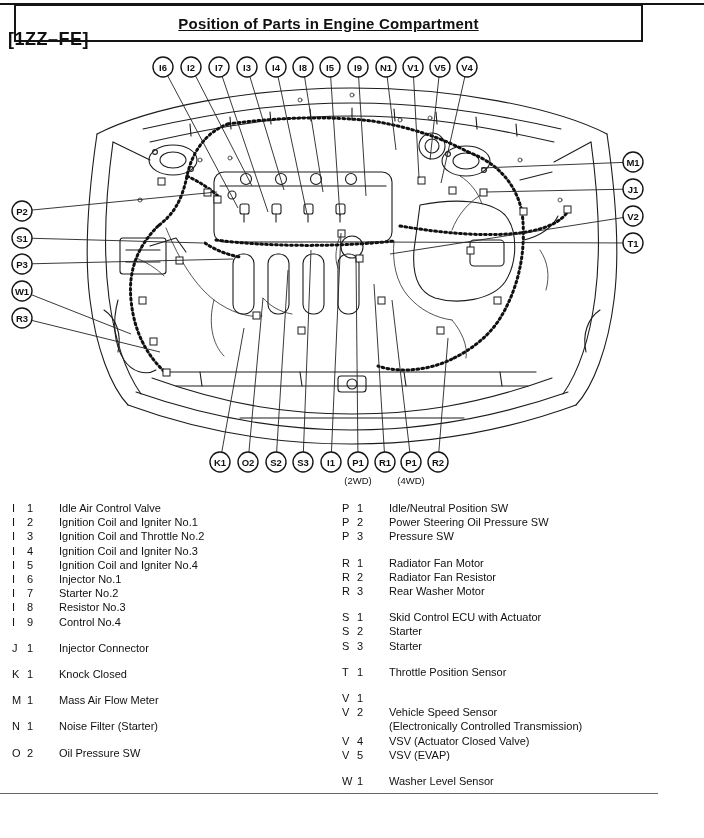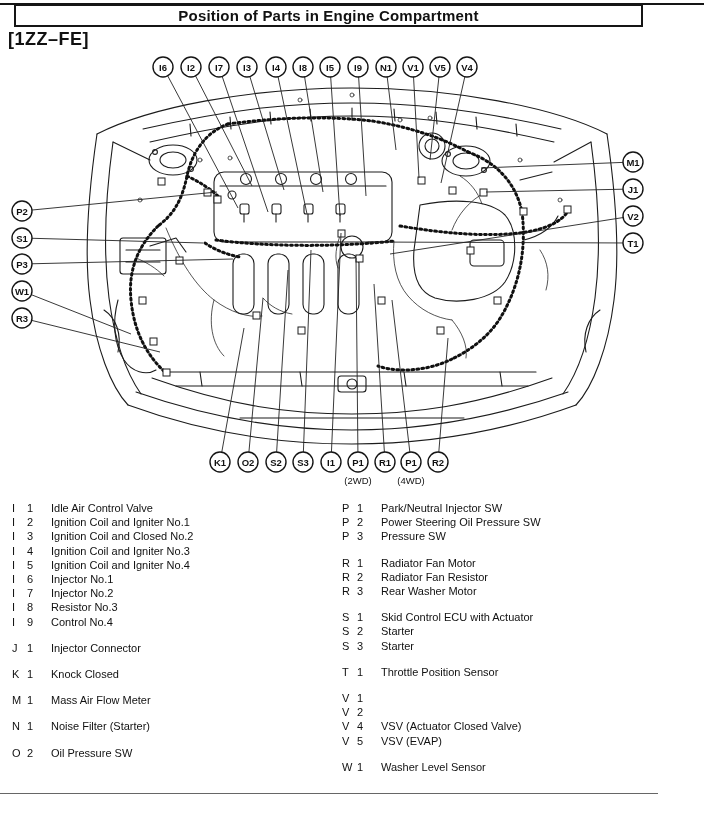--- a/index.html
+++ b/index.html
@@ -1,41 +1,41 @@
 <!DOCTYPE html>
 <html><head>
 <meta charset="utf-8">
 <style>
   html,body{margin:0;padding:0;}
   body{width:704px;height:838px;position:relative;background:#ffffff;
        font-family:"Liberation Sans",sans-serif;color:#111;overflow:hidden;}
   .top-rule{position:absolute;left:0;top:3px;width:704px;height:2px;background:#151515;}
-  .title-box{position:absolute;left:14px;top:4px;width:629px;height:23px;
+  .title-box{position:absolute;left:14px;top:4px;width:629px;height:38px;
              border:2px solid #151515;box-sizing:border-box;background:#fff;
-             display:flex;align-items:center;justify-content:center;}
+             display:flex;align-items:center;justify-content:center;text-decoration:underline;}
   .title-box span{font-weight:bold;font-size:15px;letter-spacing:.2px;}
   .engine-code{position:absolute;left:8px;top:29px;font-weight:bold;font-size:18px;letter-spacing:.5px;}
   #diagram{position:absolute;left:0;top:0;width:704px;height:495px;}
   .art{stroke:#1c1c1c;fill:none;stroke-width:1.1;stroke-linecap:round;stroke-linejoin:round;}
   .art-fine{stroke:#2a2a2a;fill:none;stroke-width:.8;stroke-linecap:round;}
   .harness{stroke:#101010;fill:none;stroke-width:3;stroke-dasharray:1.8 3.2;stroke-linecap:round;}
   .conn{fill:#ffffff;stroke:#1c1c1c;stroke-width:1;}
   .leader{stroke:#222;stroke-width:.9;}
   .callout-circle{fill:#ffffff;stroke:#151515;stroke-width:1.4;}
   .callout-label{font-family:"Liberation Sans",sans-serif;font-size:9.5px;font-weight:600;
                  fill:#111;text-anchor:middle;}
   .callout-sub{font-family:"Liberation Sans",sans-serif;font-size:9.5px;fill:#111;text-anchor:middle;}
   .legend-col{position:absolute;top:501px;font-size:11px;line-height:14.2px;}
   #legend-left{left:12px;width:320px;}
   #legend-right{left:342px;width:355px;}
   .legend-row{display:flex;align-items:flex-start;}
   .legend-row.group-start{margin-top:12px;}
   .legend-row .l{width:11px;flex:none;}
   .legend-row .n{width:14px;flex:none;text-align:center;}
-  .legend-row .d{margin-left:14px;}
+  .legend-row .d{margin-left:22px;}
   .bottom-rule{position:absolute;left:0;top:793px;width:658px;height:1px;background:#666;}
 </style>
 </head>
 <body>
 
 <div class="top-rule"></div>
 <div class="title-box">
   <span>Position of Parts in Engine Compartment</span>
 </div>
 <div class="engine-code">[1ZZ–FE]</div>
@@ -346,41 +346,41 @@
       <span class="d">Idle Air Control Valve</span>
     </div>
     <div class="legend-row">
       <span class="l">I</span>
       <span class="n">2</span>
       <span class="d">Ignition Coil and Igniter No.1</span>
     </div>
     <div class="legend-row">
       <span class="l">I</span>
       <span class="n">3</span>
-      <span class="d">Ignition Coil and Closed No.2</span>
+      <span class="d">Ignition Coil and Throttle No.2</span>
     </div>
     <div class="legend-row">
       <span class="l">I</span>
       <span class="n">4</span>
       <span class="d">Ignition Coil and Igniter No.3</span>
     </div>
     <div class="legend-row">
       <span class="l">I</span>
       <span class="n">5</span>
       <span class="d">Ignition Coil and Igniter No.4</span>
     </div>
     <div class="legend-row">
       <span class="l">I</span>
       <span class="n">6</span>
       <span class="d">Injector No.1</span>
     </div>
     <div class="legend-row">
       <span class="l">I</span>
       <span class="n">7</span>
-      <span class="d">Injector No.2</span>
+      <span class="d">Starter No.2</span>
     </div>
     <div class="legend-row">
       <span class="l">I</span>
       <span class="n">8</span>
       <span class="d">Resistor No.3</span>
     </div>
     <div class="legend-row">
       <span class="l">I</span>
       <span class="n">9</span>
       <span class="d">Control No.4</span>
@@ -408,21 +408,21 @@
     <div class="legend-row group-start">
       <span class="l">O</span>
       <span class="n">2</span>
       <span class="d">Oil Pressure SW</span>
     </div>
   </div>
 <div id="legend-right" class="legend-col">
     <div class="legend-row">
       <span class="l">P</span>
       <span class="n">1</span>
-      <span class="d">Park/Neutral Injector SW</span>
+      <span class="d">Idle/Neutral Position SW</span>
     </div>
     <div class="legend-row">
       <span class="l">P</span>
       <span class="n">2</span>
       <span class="d">Power Steering Oil Pressure SW</span>
     </div>
     <div class="legend-row">
       <span class="l">P</span>
       <span class="n">3</span>
       <span class="d">Pressure SW</span>
@@ -462,20 +462,21 @@
       <span class="n">1</span>
       <span class="d">Throttle Position Sensor</span>
     </div>
     <div class="legend-row group-start">
       <span class="l">V</span>
       <span class="n">1</span>
     </div>
     <div class="legend-row">
       <span class="l">V</span>
       <span class="n">2</span>
+      <span class="d">Vehicle Speed Sensor<br>(Electronically Controlled Transmission)</span>
     </div>
     <div class="legend-row">
       <span class="l">V</span>
       <span class="n">4</span>
       <span class="d">VSV (Actuator Closed Valve)</span>
     </div>
     <div class="legend-row">
       <span class="l">V</span>
       <span class="n">5</span>
       <span class="d">VSV (EVAP)</span>

